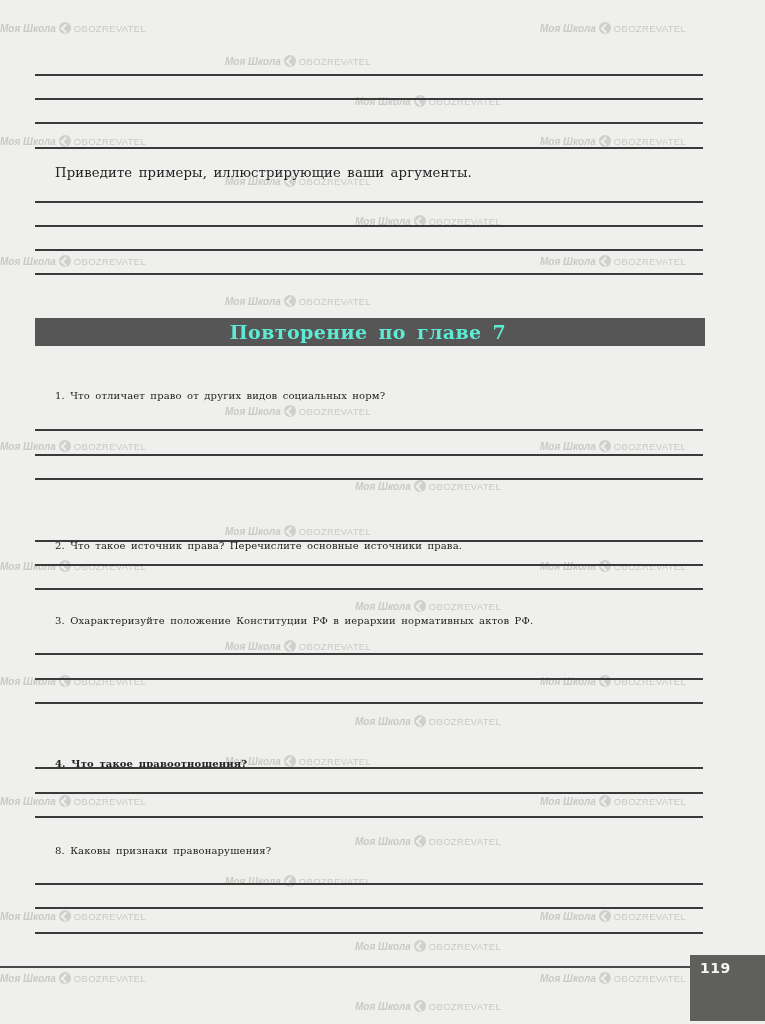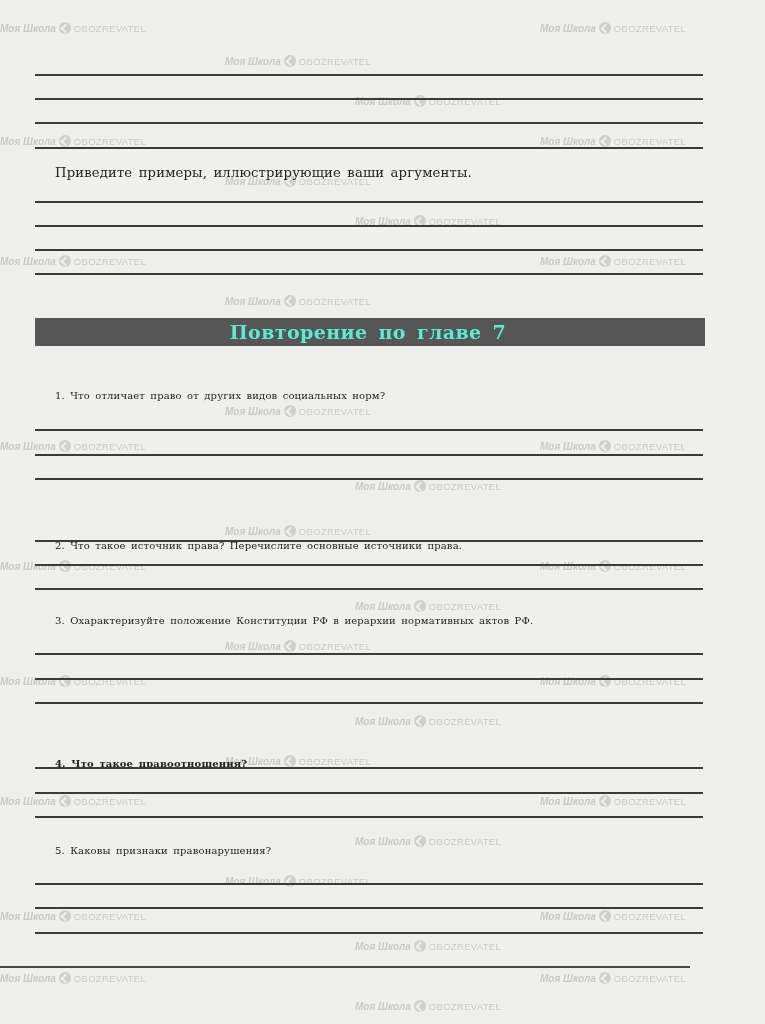--- a/index.html
+++ b/index.html
@@ -347,21 +347,24 @@
     <div class="question" style="top:615px;">3. Охарактеризуйте положение Конституции РФ в иерархии нормативных актов РФ.</div>
     <div class="rule" style="top:653px;"></div>
     <div class="rule" style="top:678px;"></div>
     <div class="rule" style="top:702px;"></div>
 
     <div class="question" style="top:758px;font-weight:bold;">4. Что такое правоотношения?</div>
     <div class="rule" style="top:767px;"></div>
     <div class="rule" style="top:792px;"></div>
     <div class="rule" style="top:816px;"></div>
 
-    <div class="question" style="top:845px;">5. Каковы признаки правонарушения?</div>
+    <div class="question" style="top:845px;">8. Каковы признаки правонарушения?</div>
     <div class="rule" style="top:883px;"></div>
     <div class="rule" style="top:907px;"></div>
     <div class="rule" style="top:932px;"></div>
   </section>
 
   <div class="footer-rule"></div>
+  <div class="page-box">
+    <span class="page-number">119</span>
+  </div>
 
 </div>
 
 </body></html>

